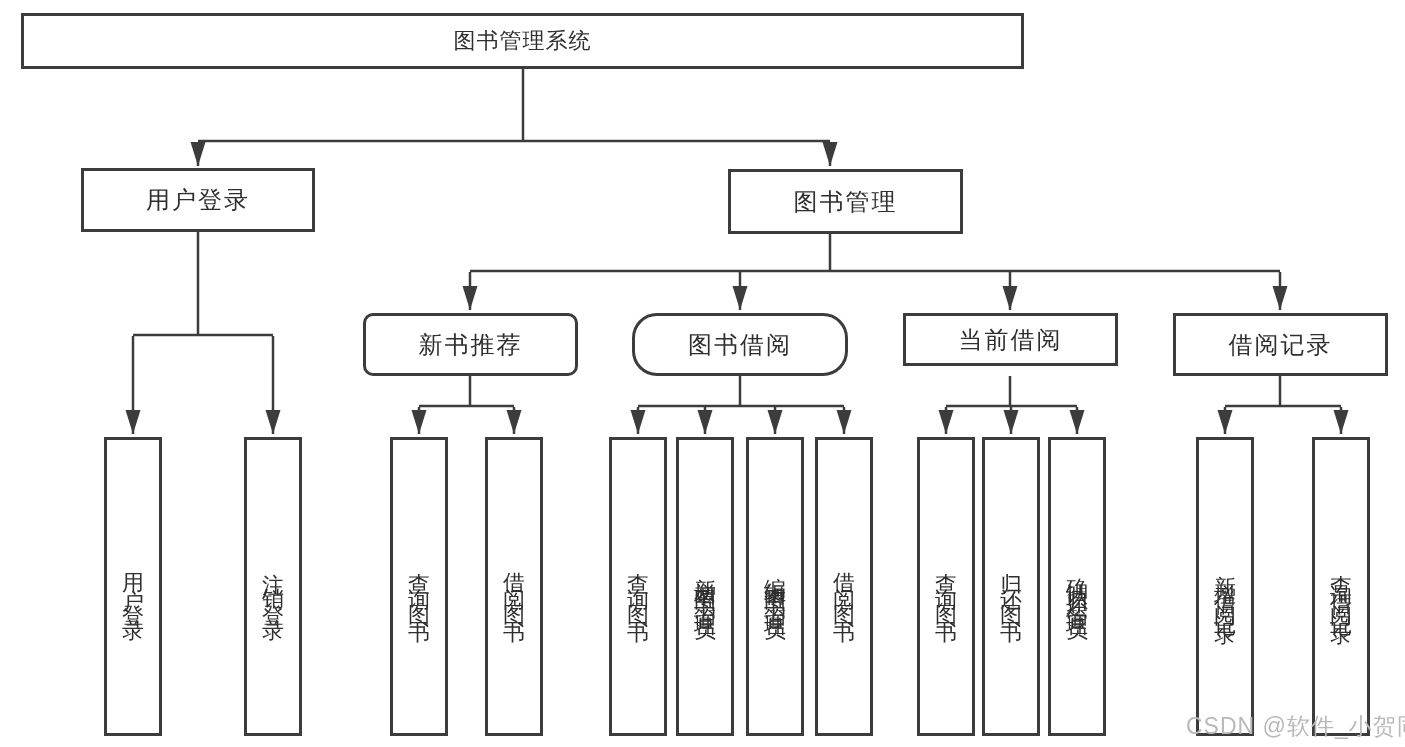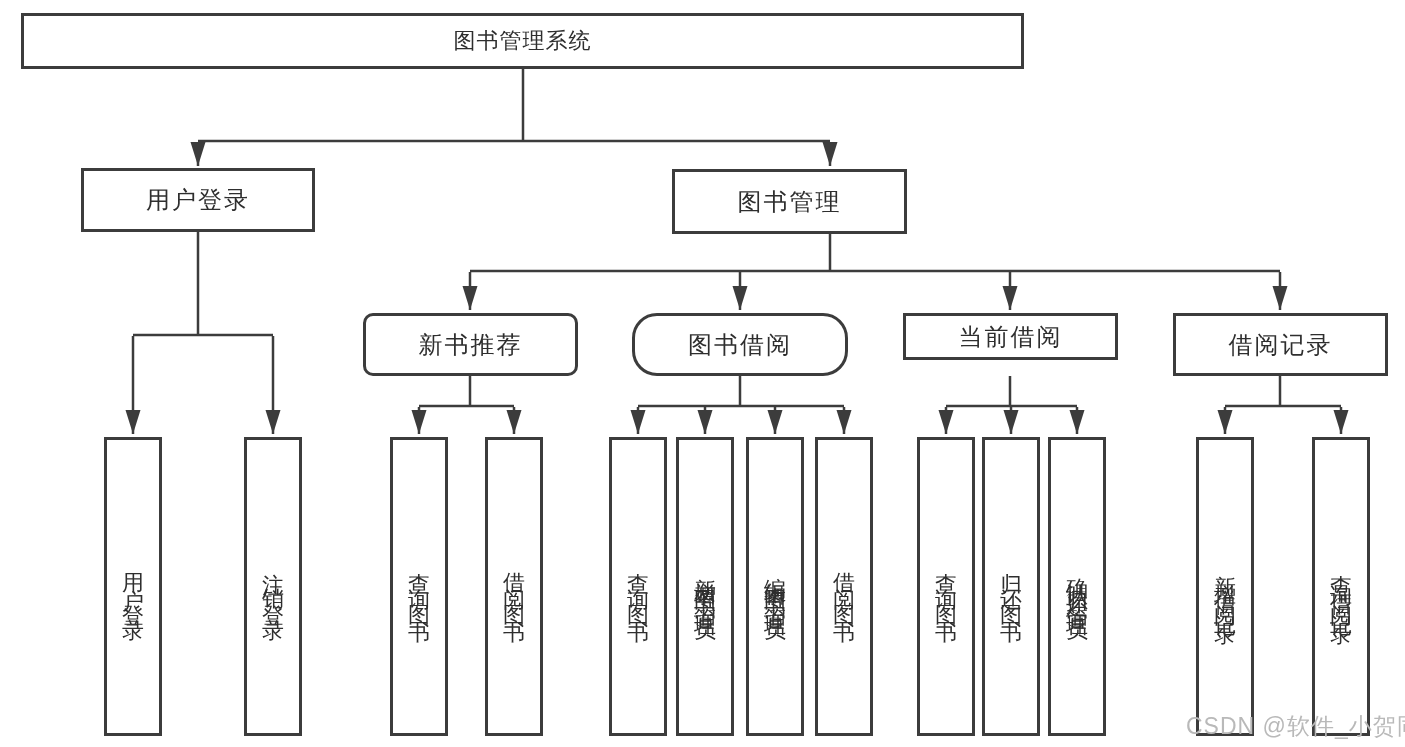--- a/index.html
+++ b/index.html
@@ -101,25 +101,25 @@
 
       <path d="M1280,376 V407 M1225,406 H1341"></path>
       <line x1="1225" y1="407" x2="1225" y2="434" marker-end="url(#arrowhead)"></line>
       <line x1="1341" y1="407" x2="1341" y2="434" marker-end="url(#arrowhead)"></line>
     </g>
   </svg>
 
   <div class="node title-box" style="left:21px; top:13px; width:1003px; height:56px;">图书管理系统</div>
 
   <div class="node lvl" style="left:81px; top:168px; width:234px; height:64px;">用户登录</div>
-  <div class="node lvl" style="left:672px; top:169px; width:235px; height:65px;">图书管理</div>
+  <div class="node lvl" style="left:728px; top:169px; width:235px; height:65px;">图书管理</div>
 
   <div class="node lvl" style="left:363px; top:313px; width:215px; height:63px;border-radius:10px;">新书推荐</div>
   <div class="node lvl" style="left:632px; top:313px; width:216px; height:63px;border-radius:25px;">图书借阅</div>
-  <div class="node lvl" style="left:903px; top:313px; width:215px; height:47px;">当前借阅</div>
+  <div class="node lvl" style="left:903px; top:313px; width:215px; height:53px;">当前借阅</div>
   <div class="node lvl" style="left:1173px; top:313px; width:215px; height:63px;">借阅记录</div>
 
   <div class="node leaf" style="left:104px;">
     <span class="leaf-text s4">用户登录</span>
   </div>
   <div class="node leaf" style="left:244px;">
     <span class="leaf-text s4">注销登录</span>
   </div>
   <div class="node leaf" style="left:390px;">
     <span class="leaf-text s4">查询图书</span>

